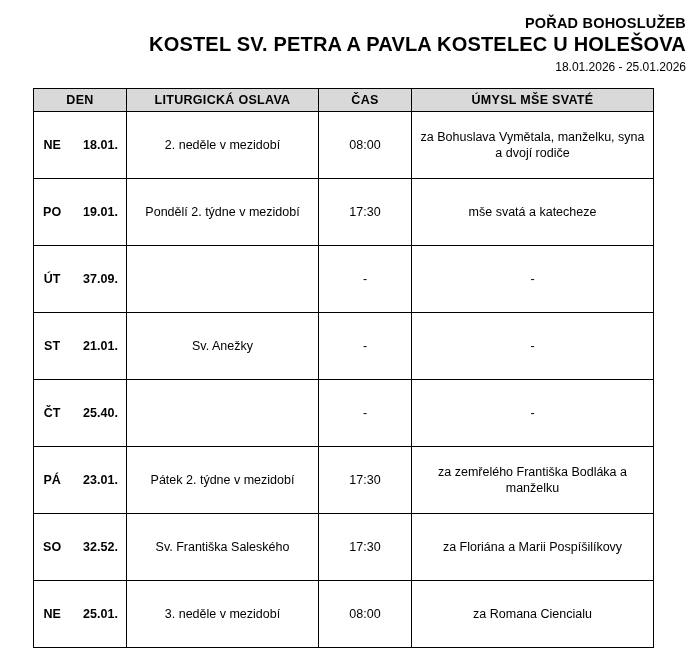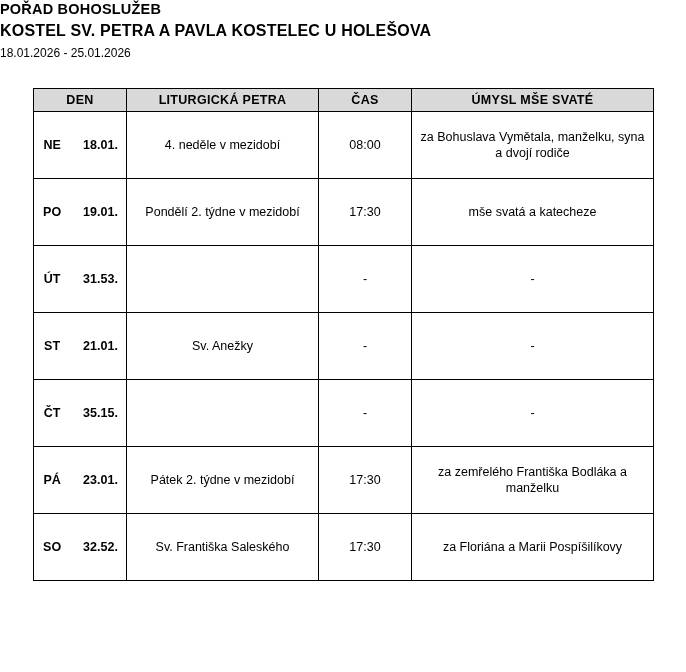--- a/index.html
+++ b/index.html
@@ -14,31 +14,31 @@
     color: #000000;
     overflow: hidden;
   }
   .page {
     width: 686px;
     height: 672px;
     position: relative;
     box-sizing: border-box;
   }
   .header {
-    text-align: left;
-    padding-top: 0;
+    text-align: right;
+    padding-top: 14px;
   }
   .header .line1 {
     font-size: 14.5px;
     font-weight: bold;
     letter-spacing: 0.2px;
     line-height: 19px;
   }
   .header .line2 {
-    font-size: 16px;
+    font-size: 20px;
     font-weight: bold;
     letter-spacing: 0.2px;
     line-height: 19px;
     margin-top: 2px;
   }
   .header .line3 {
     font-size: 12px;
     font-weight: normal;
     line-height: 18px;
     margin-top: 4px;
@@ -114,61 +114,61 @@
     <table class="schedule">
       <colgroup>
         <col class="c-day">
         <col class="c-cel">
         <col class="c-time">
         <col class="c-int">
       </colgroup>
       <thead>
         <tr>
           <th>DEN</th>
-          <th>LITURGICKÁ PETRA</th>
+          <th>LITURGICKÁ OSLAVA</th>
           <th>ČAS</th>
           <th>ÚMYSL MŠE SVATÉ</th>
         </tr>
       </thead>
       <tbody>
         <tr>
           <td class="day">
             <span class="dow">NE</span><span class="date">18.01.</span>
           </td>
-          <td class="celebration">4. neděle v mezidobí</td>
+          <td class="celebration">2. neděle v mezidobí</td>
           <td class="time">08:00</td>
           <td class="intention">za Bohuslava Vymětala, manželku, syna a dvojí rodiče</td>
         </tr>
         <tr>
           <td class="day">
             <span class="dow">PO</span><span class="date">19.01.</span>
           </td>
           <td class="celebration">Pondělí 2. týdne v mezidobí</td>
           <td class="time">17:30</td>
           <td class="intention">mše svatá a katecheze</td>
         </tr>
         <tr>
           <td class="day">
-            <span class="dow">ÚT</span><span class="date">31.53.</span>
+            <span class="dow">ÚT</span><span class="date">37.09.</span>
           </td>
           <td class="celebration"></td>
           <td class="time">-</td>
           <td class="intention">-</td>
         </tr>
         <tr>
           <td class="day">
             <span class="dow">ST</span><span class="date">21.01.</span>
           </td>
           <td class="celebration">Sv. Anežky</td>
           <td class="time">-</td>
           <td class="intention">-</td>
         </tr>
         <tr>
           <td class="day">
-            <span class="dow">ČT</span><span class="date">35.15.</span>
+            <span class="dow">ČT</span><span class="date">25.40.</span>
           </td>
           <td class="celebration"></td>
           <td class="time">-</td>
           <td class="intention">-</td>
         </tr>
         <tr>
           <td class="day">
             <span class="dow">PÁ</span><span class="date">23.01.</span>
           </td>
           <td class="celebration">Pátek 2. týdne v mezidobí</td>
@@ -176,17 +176,25 @@
           <td class="intention">za zemřelého Františka Bodláka a manželku</td>
         </tr>
         <tr>
           <td class="day">
             <span class="dow">SO</span><span class="date">32.52.</span>
           </td>
           <td class="celebration">Sv. Františka Saleského</td>
           <td class="time">17:30</td>
           <td class="intention">za Floriána a Marii Pospíšilíkovy</td>
         </tr>
+        <tr>
+          <td class="day">
+            <span class="dow">NE</span><span class="date">25.01.</span>
+          </td>
+          <td class="celebration">3. neděle v mezidobí</td>
+          <td class="time">08:00</td>
+          <td class="intention">za Romana Ciencialu</td>
+        </tr>
       </tbody>
     </table>
   </div>
 
 </div>
 
 </body></html>

